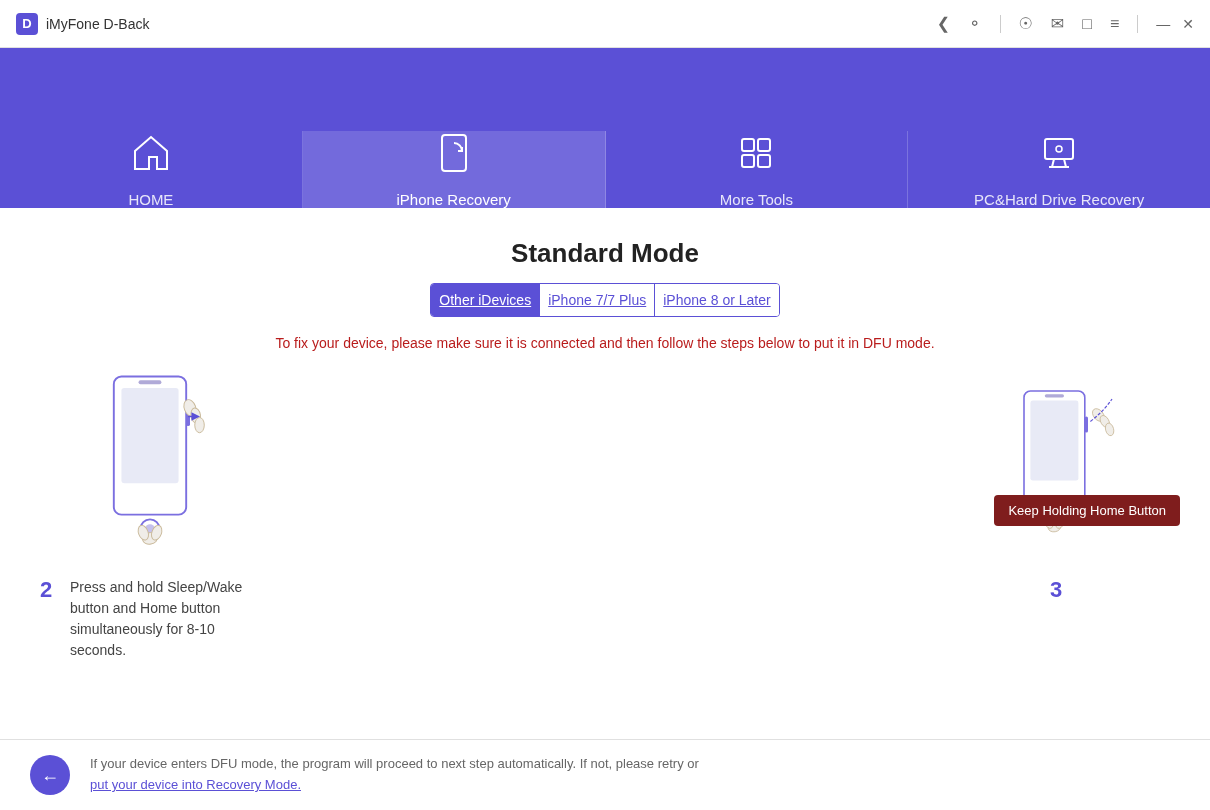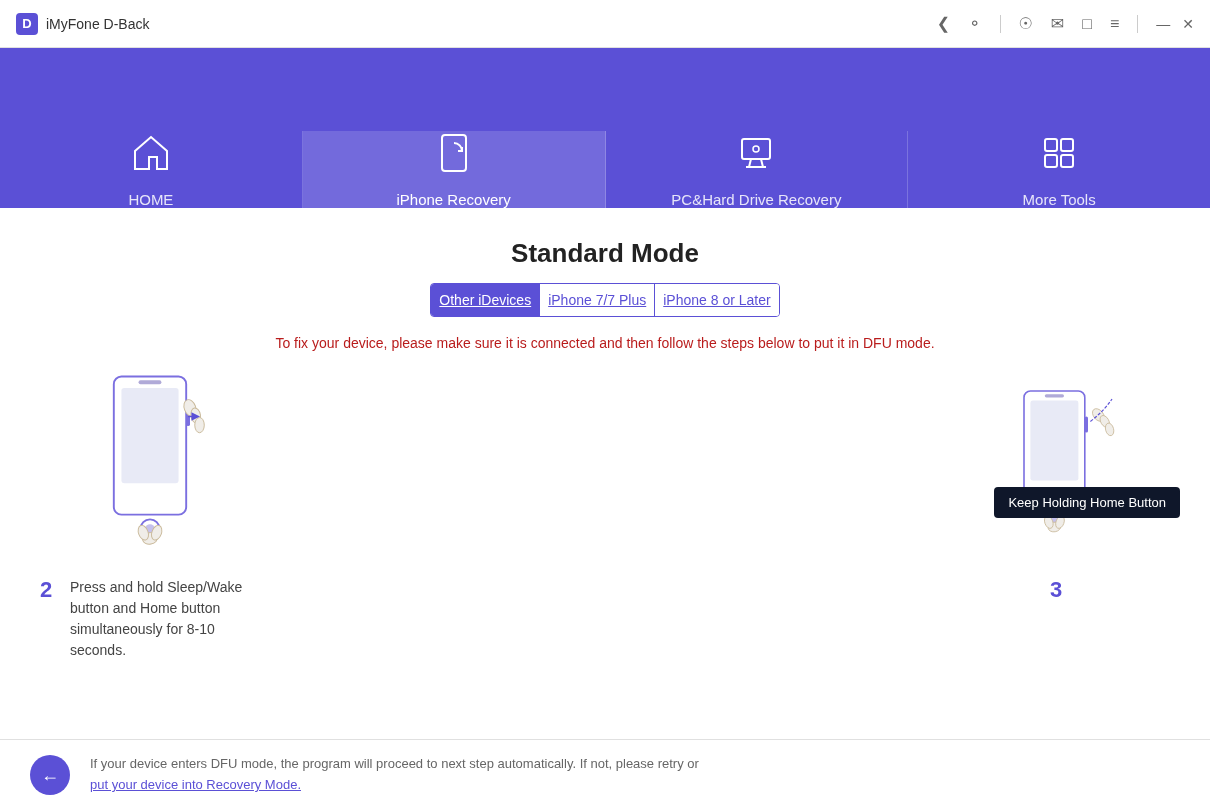--- a/index.html
+++ b/index.html
@@ -164,27 +164,27 @@
       display: flex;
       flex-direction: column;
       align-items: center;
       width: 220px;
       position: relative;
     }
     .step-right .step-desc {
       margin-top: 10px;
     }
     .hold-badge {
-      background: #0f172a;
+      background: #7f1d1d;
       color: #fff;
       font-size: 13px;
       padding: 8px 14px;
       border-radius: 4px;
       position: absolute;
-      top: 120px;
+      top: 128px;
       right: -10px;
       white-space: nowrap;
     }
 
     
     .phone-illustration {
       width: 160px;
       height: 200px;
     }
 
@@ -263,39 +263,39 @@
         <path d="M22 12 A8 8 0 0 1 30 20" stroke="#fff" stroke-width="2" fill="none"></path>
         <polyline points="30,16 30,20 26,20" stroke="#fff" stroke-width="2" fill="none"></polyline>
       </svg>
     </div>
     <span>iPhone Recovery</span>
   </div>
 
   <div class="nav-item">
     <div class="nav-icon">
       <svg viewBox="0 0 44 44">
+        <rect x="8" y="8" width="12" height="12" rx="2" stroke="#fff" stroke-width="2" fill="none"></rect>
+        <rect x="24" y="8" width="12" height="12" rx="2" stroke="#fff" stroke-width="2" fill="none"></rect>
+        <rect x="8" y="24" width="12" height="12" rx="2" stroke="#fff" stroke-width="2" fill="none"></rect>
+        <rect x="24" y="24" width="12" height="12" rx="2" stroke="#fff" stroke-width="2" fill="none"></rect>
+      </svg>
+    </div>
+    <span>More Tools</span>
+  </div>
+
+  <div class="nav-item">
+    <div class="nav-icon">
+      <svg viewBox="0 0 44 44">
         <rect x="8" y="8" width="28" height="20" rx="2" stroke="#fff" stroke-width="2" fill="none"></rect>
         <path d="M17 28L15 36h14l-2-8" stroke="#fff" stroke-width="2" fill="none"></path>
         <line x1="12" y1="36" x2="32" y2="36" stroke="#fff" stroke-width="2"></line>
         <circle cx="22" cy="18" r="3" stroke="#fff" stroke-width="1.5" fill="none"></circle>
       </svg>
     </div>
     <span>PC&amp;Hard Drive Recovery</span>
-  </div>
-
-  <div class="nav-item">
-    <div class="nav-icon">
-      <svg viewBox="0 0 44 44">
-        <rect x="8" y="8" width="12" height="12" rx="2" stroke="#fff" stroke-width="2" fill="none"></rect>
-        <rect x="24" y="8" width="12" height="12" rx="2" stroke="#fff" stroke-width="2" fill="none"></rect>
-        <rect x="8" y="24" width="12" height="12" rx="2" stroke="#fff" stroke-width="2" fill="none"></rect>
-        <rect x="24" y="24" width="12" height="12" rx="2" stroke="#fff" stroke-width="2" fill="none"></rect>
-      </svg>
-    </div>
-    <span>More Tools</span>
   </div>
 </div>
 
 <div class="main-content">
   <div class="standard-mode">
     <h2 class="mode-title">Standard Mode</h2>
 
     <div class="device-tabs">
       <button class="device-tab active">Other iDevices</button>
       <button class="device-tab">iPhone 7/7 Plus</button>

